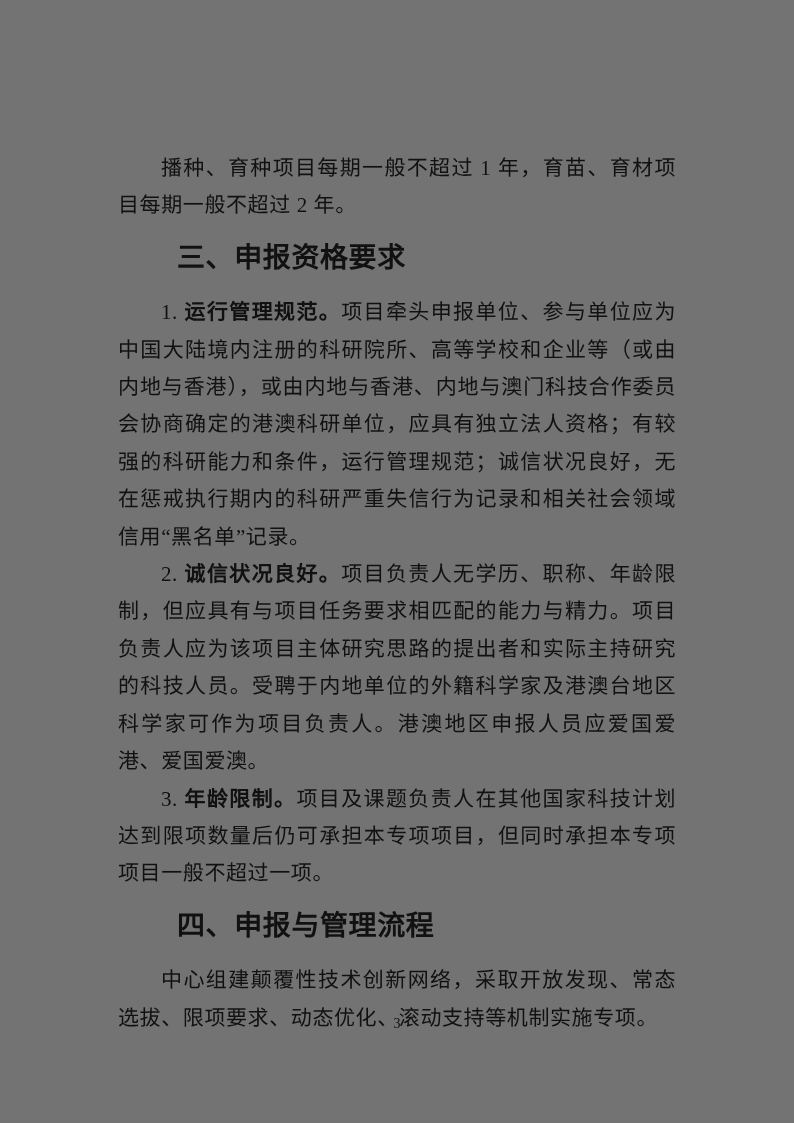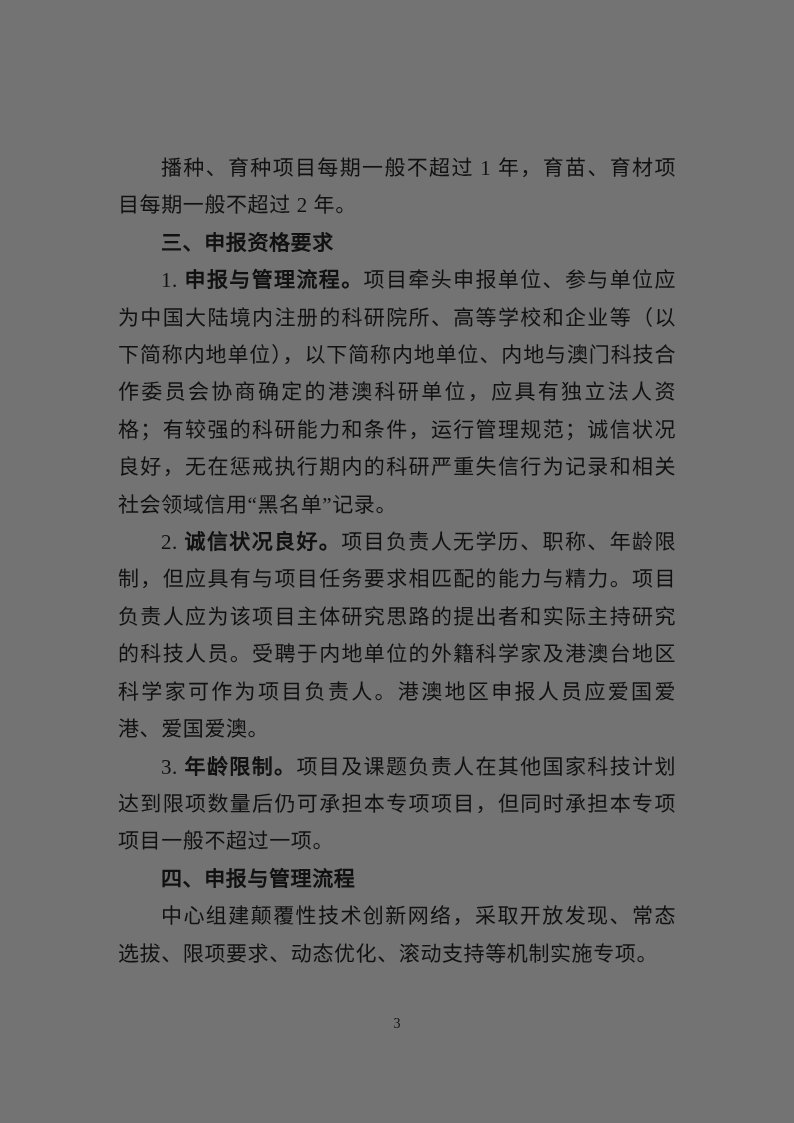--- a/index.html
+++ b/index.html
@@ -33,24 +33,24 @@
     color: #111111;
   }
   .para .num {
     font-family: "Liberation Serif", serif;
     font-weight: normal;
   }
   .para .runin {
     font-weight: bold;
   }
   .heading {
-    margin: 0;
-    font-family: Liberation Serif, serif;
+    margin: 16px;
+    font-family: Liberation Mono, monospace;
     font-weight: bold;
-    font-size: 21px;
+    font-size: 28px;
     line-height: 37.4px;
     letter-spacing: 0.6px;
     text-indent: 43px;
     color: #111111;
   }
   .page-number {
     position: absolute;
     left: 0;
     right: 0;
     top: 1016px;
@@ -63,21 +63,21 @@
 </head>
 <body>
 
 <div class="page">
   <div class="content">
 
     <p class="para"><span>播种、育种项目每期一般不超过 1 年，育苗、育材项目每期一般不超过 2 年。</span></p>
 
     <h2 class="heading">三、申报资格要求</h2>
 
-    <p class="para"><span class="num">1. </span><span class="runin">申报与管理流程。</span><span>项目牵头申报单位、参与单位应为中国大陆境内注册的科研院所、高等学校和企业等（以下简称内地单位），以下简称内地单位、内地与澳门科技合作委员会协商确定的港澳科研单位，应具有独立法人资格；有较强的科研能力和条件，运行管理规范；诚信状况良好，无在惩戒执行期内的科研严重失信行为记录和相关社会领域信用“黑名单”记录。</span></p>
+    <p class="para"><span class="num">1. </span><span class="runin">运行管理规范。</span><span>项目牵头申报单位、参与单位应为中国大陆境内注册的科研院所、高等学校和企业等（或由内地与香港），或由内地与香港、内地与澳门科技合作委员会协商确定的港澳科研单位，应具有独立法人资格；有较强的科研能力和条件，运行管理规范；诚信状况良好，无在惩戒执行期内的科研严重失信行为记录和相关社会领域信用“黑名单”记录。</span></p>
 
     <p class="para"><span class="num">2. </span><span class="runin">诚信状况良好。</span><span>项目负责人无学历、职称、年龄限制，但应具有与项目任务要求相匹配的能力与精力。项目负责人应为该项目主体研究思路的提出者和实际主持研究的科技人员。受聘于内地单位的外籍科学家及港澳台地区科学家可作为项目负责人。港澳地区申报人员应爱国爱港、爱国爱澳。</span></p>
 
     <p class="para"><span class="num">3. </span><span class="runin">年龄限制。</span><span>项目及课题负责人在其他国家科技计划达到限项数量后仍可承担本专项项目，但同时承担本专项项目一般不超过一项。</span></p>
 
     <h2 class="heading">四、申报与管理流程</h2>
 
     <p class="para"><span>中心组建颠覆性技术创新网络，采取开放发现、常态选拔、限项要求、动态优化、滚动支持等机制实施专项。</span></p>
 
 

